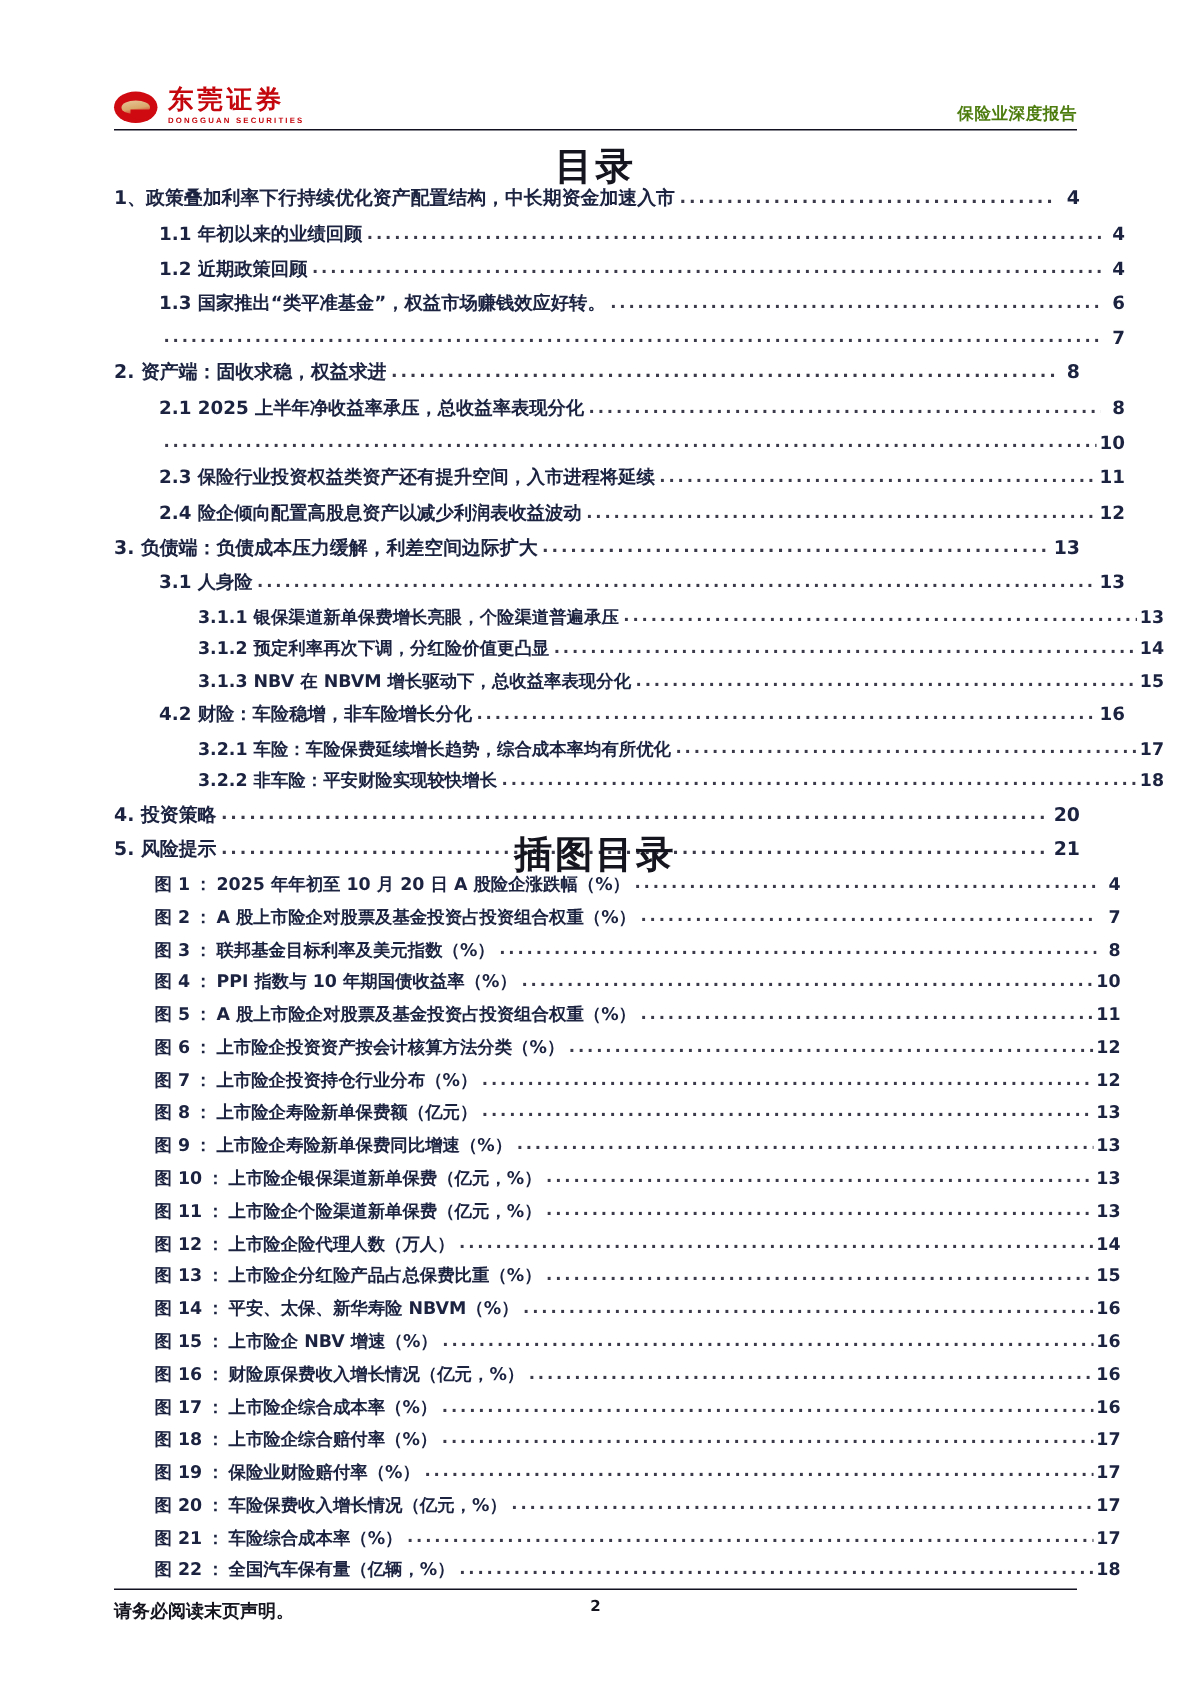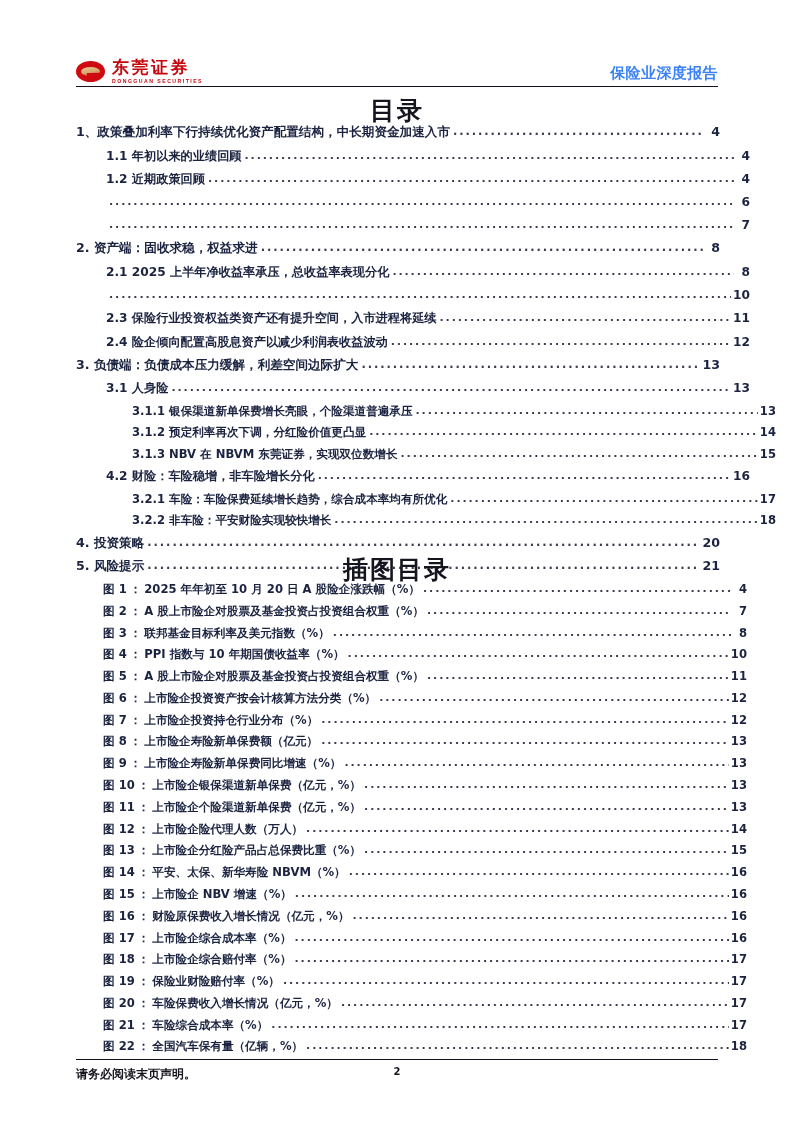--- a/index.html
+++ b/index.html
@@ -85,23 +85,23 @@
   }
   .brand-en {
     font-family: "Liberation Sans", sans-serif;
     font-size: 5.2px;
     font-weight: 700;
     color: #c4060d;
     letter-spacing: 1.45px;
     margin-top: 2.5px;
   }
   .header-title {
-    font-size: 15px;
-    font-weight: 700;
-    color: #3b82f6;
+    font-size: 11px;
+    font-weight: 700;
+    color: #4d7c0f;
     letter-spacing: 0.4px;
     padding-bottom: 3px;
   }
   .rule-top {
     position: absolute;
     left: 76px;
     top: 86px;
     width: 642px;
     height: 0;
     border-top: 1.6px solid #111122;
@@ -237,20 +237,21 @@
         <span class="toc-label">1.1 年初以来的业绩回顾</span>
         <span class="toc-dots">........................................................................................................................................................................................................</span>
         <span class="toc-page">4</span>
       </div>
       <div class="toc-row lvl2">
         <span class="toc-label">1.2 近期政策回顾</span>
         <span class="toc-dots">........................................................................................................................................................................................................</span>
         <span class="toc-page">4</span>
       </div>
       <div class="toc-row lvl2">
+        <span class="toc-label">1.3 国家推出“类平准基金”，权益市场赚钱效应好转。</span>
         <span class="toc-dots">........................................................................................................................................................................................................</span>
         <span class="toc-page">6</span>
       </div>
       <div class="toc-row lvl2">
         <span class="toc-dots">........................................................................................................................................................................................................</span>
         <span class="toc-page">7</span>
       </div>
       <div class="toc-row lvl1">
         <span class="toc-label">2. 资产端：固收求稳，权益求进</span>
         <span class="toc-dots">........................................................................................................................................................................................................</span>
@@ -289,21 +290,21 @@
         <span class="toc-label">3.1.1 银保渠道新单保费增长亮眼，个险渠道普遍承压</span>
         <span class="toc-dots">........................................................................................................................................................................................................</span>
         <span class="toc-page">13</span>
       </div>
       <div class="toc-row lvl3">
         <span class="toc-label">3.1.2 预定利率再次下调，分红险价值更凸显</span>
         <span class="toc-dots">........................................................................................................................................................................................................</span>
         <span class="toc-page">14</span>
       </div>
       <div class="toc-row lvl3">
-        <span class="toc-label">3.1.3 NBV 在 NBVM 东莞证券，实现双位数增长</span>
+        <span class="toc-label">3.1.3 NBV 在 NBVM 增长驱动下，总收益率表现分化</span>
         <span class="toc-dots">........................................................................................................................................................................................................</span>
         <span class="toc-page">15</span>
       </div>
       <div class="toc-row lvl2">
         <span class="toc-label">4.2 财险：车险稳增，非车险增长分化</span>
         <span class="toc-dots">........................................................................................................................................................................................................</span>
         <span class="toc-page">16</span>
       </div>
       <div class="toc-row lvl3">
         <span class="toc-label">3.2.1 车险：车险保费延续增长趋势，综合成本率均有所优化</span>

